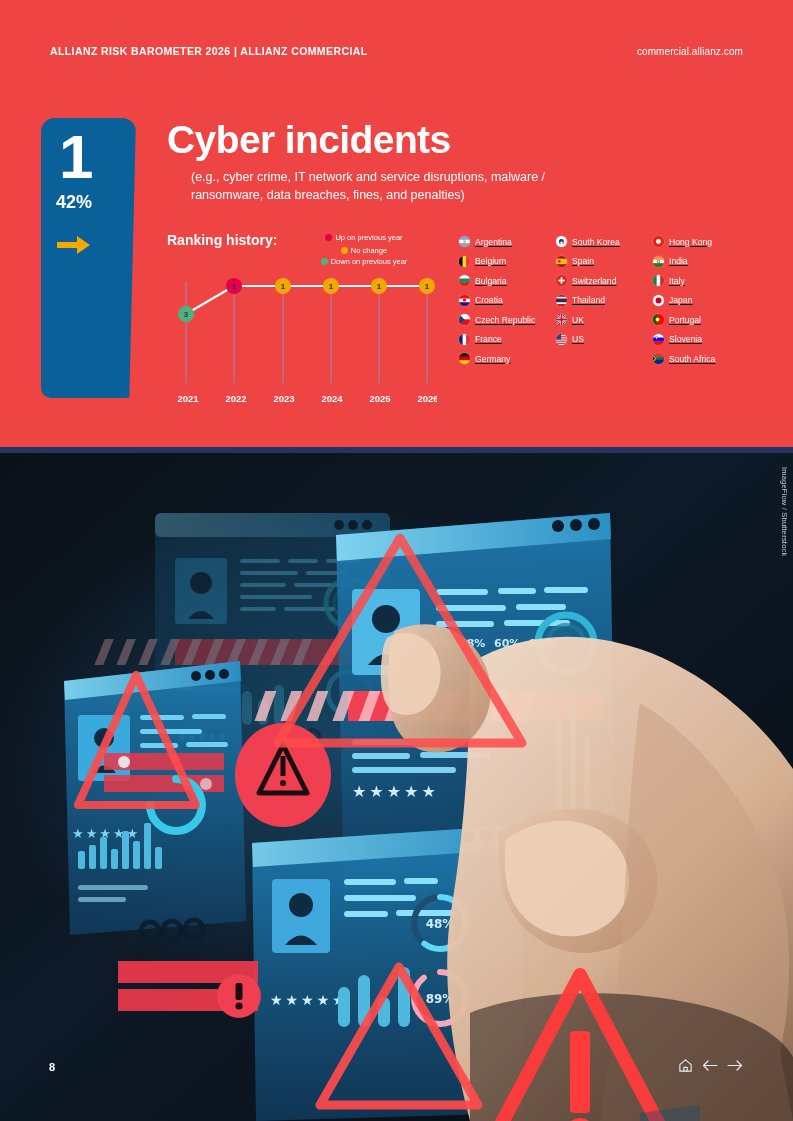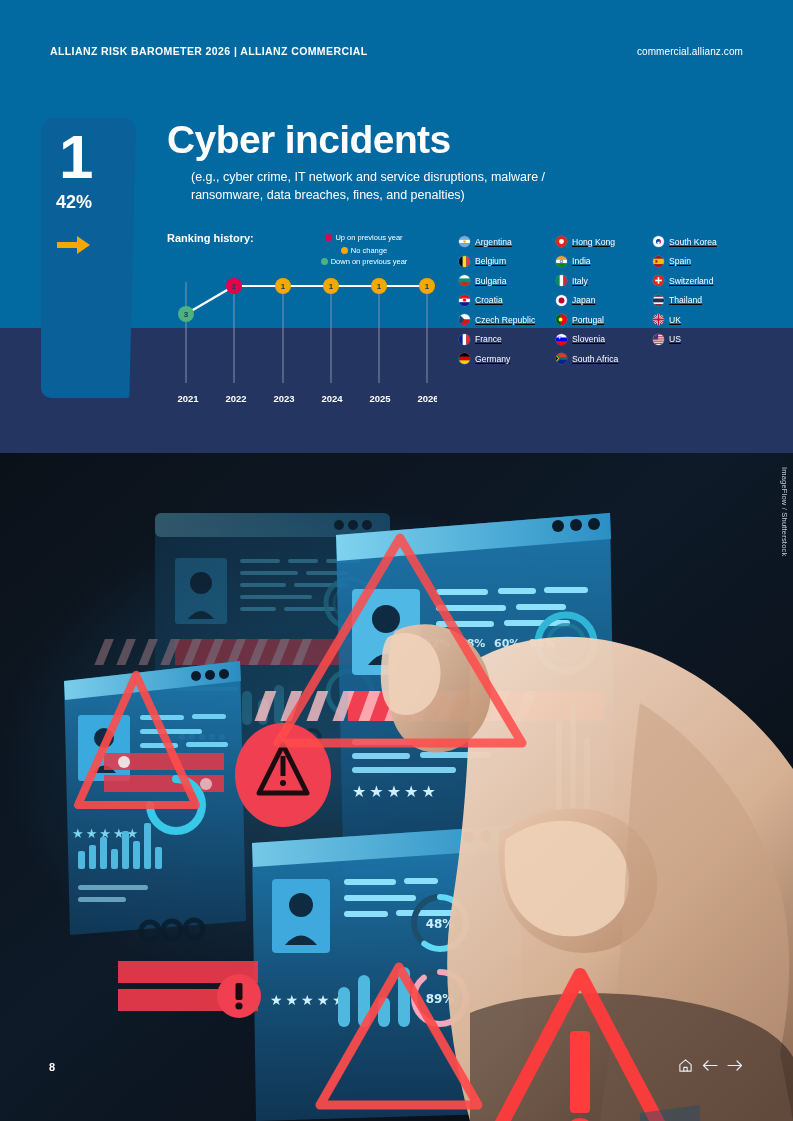--- a/index.html
+++ b/index.html
@@ -7,22 +7,22 @@
     width:793px;height:1121px;
     background:#233560;
     font-family:"Liberation Sans", sans-serif;
     overflow:hidden;
     position:relative;
   }
   .page{position:relative;width:793px;height:1121px;overflow:hidden;}
 
   
   .top-section{
-    position:absolute;left:0;top:0;width:793px;height:328px;
-    background:#0369a1;
+    position:absolute;left:0;top:0;width:793px;height:447px;
+    background:#ef4444;
   }
   .header-bar{
     position:absolute;left:0;top:45px;width:793px;height:22px;
   }
   .header-title{
     position:absolute;left:50px;top:0;
     font-size:10.5px;font-weight:bold;letter-spacing:0.4px;
     color:#ffffff;text-transform:uppercase;
   }
   .header-url{
@@ -58,21 +58,21 @@
   }
   .risk-desc{
     position:absolute;left:167px;top:168px;width:400px;
     font-size:12.5px;color:#ffffff;line-height:1.45;margin-left:24px;
   }
 
   
   .ranking-wrap{position:absolute;left:167px;top:232px;width:270px;height:175px;}
   .ranking-label{
     position:absolute;left:0;top:0;
-    font-size:11px;font-weight:bold;color:#ffffff;
+    font-size:14px;font-weight:bold;color:#ffffff;
   }
   .legend{position:absolute;left:120px;top:1px;width:160px;}
   .legend-row{display:flex;align-items:center;gap:4px;margin-bottom:2px;flex-wrap:wrap;flex-direction:column;}
   .legend-item{display:flex;align-items:center;gap:3px;margin-right:6px;}
   .legend-dot{width:7px;height:7px;border-radius:50%;display:inline-block;}
   .legend-text{font-size:7.5px;color:#ffffff;white-space:nowrap;}
 
   .chart{position:absolute;left:5px;top:38px;width:265px;height:140px;}
   .chart-svg{display:block;}
   .chart-year{
@@ -292,98 +292,20 @@
                 </svg>
               </span>
             <span class="country-name">Germany</span>
           </div>
         </div>
 
         <div class="country-col">
           <div class="country-item">
             <span class="flag">
                 <svg viewBox="0 0 12 12">
-                  <rect width="12" height="12" fill="#de2910"></rect>
-                  <circle cx="6" cy="6" r="2.6" fill="#fff"></circle>
-                </svg>
-              </span>
-            <span class="country-name">Hong Kong</span>
-          </div>
-          <div class="country-item">
-            <span class="flag">
-                <svg viewBox="0 0 12 12">
-                  <rect width="12" height="4" fill="#ff9933"></rect>
-                  <rect y="4" width="12" height="4" fill="#fff"></rect>
-                  <rect y="8" width="12" height="4" fill="#138808"></rect>
-                  <circle cx="6" cy="6" r="1.4" fill="none" stroke="#000080" stroke-width="0.6"></circle>
-                </svg>
-              </span>
-            <span class="country-name">India</span>
-          </div>
-          <div class="country-item">
-            <span class="flag">
-                <svg viewBox="0 0 12 12">
-                  <rect width="4" height="12" fill="#009246"></rect>
-                  <rect x="4" width="4" height="12" fill="#fff"></rect>
-                  <rect x="8" width="4" height="12" fill="#ce2b37"></rect>
-                </svg>
-              </span>
-            <span class="country-name">Italy</span>
-          </div>
-          <div class="country-item">
-            <span class="flag">
-                <svg viewBox="0 0 12 12">
-                  <rect width="12" height="12" fill="#fff"></rect>
-                  <circle cx="6" cy="6" r="3.2" fill="#bc002d"></circle>
-                </svg>
-              </span>
-            <span class="country-name">Japan</span>
-          </div>
-          <div class="country-item">
-            <span class="flag">
-                <svg viewBox="0 0 12 12">
-                  <rect width="5" height="12" fill="#006600"></rect>
-                  <rect x="5" width="7" height="12" fill="#ff0000"></rect>
-                  <circle cx="5" cy="6" r="2.1" fill="#ffff00"></circle>
-                  <circle cx="5" cy="6" r="1.1" fill="#fff"></circle>
-                </svg>
-              </span>
-            <span class="country-name">Portugal</span>
-          </div>
-          <div class="country-item">
-            <span class="flag">
-                <svg viewBox="0 0 12 12">
-                  <rect width="12" height="4" fill="#fff"></rect>
-                  <rect y="4" width="12" height="4" fill="#0000ff"></rect>
-                  <rect y="8" width="12" height="4" fill="#ff0000"></rect>
-                  <path d="M2.5 3 L5.5 3 L4 6 Z" fill="#fff" stroke="#0000ff" stroke-width="0.4"></path>
-                </svg>
-              </span>
-            <span class="country-name">Slovenia</span>
-          </div>
-          <div class="country-item">
-            <span class="flag">
-                <svg viewBox="0 0 12 12">
-                  <rect width="12" height="6" fill="#de3831"></rect>
-                  <rect y="6" width="12" height="6" fill="#002395"></rect>
-                  <path d="M0 3.5 H12 V8.5 H0 Z" fill="#007a4d" opacity="0"></path>
-                  <path d="M0 0 L5 6 L0 12 Z" fill="#007a4d"></path>
-                  <path d="M0 2 L3.6 6 L0 10 Z" fill="#ffb612"></path>
-                  <path d="M0 3.6 L2.4 6 L0 8.4 Z" fill="#000"></path>
-                  <rect x="4.6" y="4.6" width="7.4" height="2.8" fill="#007a4d"></rect>
-                </svg>
-              </span>
-            <span class="country-name">South Africa</span>
-          </div>
-        </div>
-
-        <div class="country-col">
-          <div class="country-item">
-            <span class="flag">
-                <svg viewBox="0 0 12 12">
                   <rect width="12" height="12" fill="#fff"></rect>
                   <path d="M6 3.2 A2.8 2.8 0 0 1 6 8.8 A1.4 1.4 0 0 0 6 6 A1.4 1.4 0 0 1 6 3.2 Z" fill="#cd2e3a"></path>
                   <path d="M6 8.8 A2.8 2.8 0 0 1 6 3.2 A1.4 1.4 0 0 1 6 6 A1.4 1.4 0 0 0 6 8.8 Z" fill="#0047a0"></path>
                 </svg>
               </span>
             <span class="country-name">South Korea</span>
           </div>
           <div class="country-item">
             <span class="flag">
                 <svg viewBox="0 0 12 12">
@@ -438,20 +360,98 @@
                     <rect y="2" width="12" height="1"></rect>
                     <rect y="4" width="12" height="1"></rect>
                     <rect y="6" width="12" height="1"></rect>
                     <rect y="8" width="12" height="1"></rect>
                     <rect y="10" width="12" height="1"></rect>
                   </g>
                   <rect width="5.5" height="6" fill="#3c3b6e"></rect>
                 </svg>
               </span>
             <span class="country-name">US</span>
+          </div>
+        </div>
+
+        <div class="country-col">
+          <div class="country-item">
+            <span class="flag">
+                <svg viewBox="0 0 12 12">
+                  <rect width="12" height="12" fill="#de2910"></rect>
+                  <circle cx="6" cy="6" r="2.6" fill="#fff"></circle>
+                </svg>
+              </span>
+            <span class="country-name">Hong Kong</span>
+          </div>
+          <div class="country-item">
+            <span class="flag">
+                <svg viewBox="0 0 12 12">
+                  <rect width="12" height="4" fill="#ff9933"></rect>
+                  <rect y="4" width="12" height="4" fill="#fff"></rect>
+                  <rect y="8" width="12" height="4" fill="#138808"></rect>
+                  <circle cx="6" cy="6" r="1.4" fill="none" stroke="#000080" stroke-width="0.6"></circle>
+                </svg>
+              </span>
+            <span class="country-name">India</span>
+          </div>
+          <div class="country-item">
+            <span class="flag">
+                <svg viewBox="0 0 12 12">
+                  <rect width="4" height="12" fill="#009246"></rect>
+                  <rect x="4" width="4" height="12" fill="#fff"></rect>
+                  <rect x="8" width="4" height="12" fill="#ce2b37"></rect>
+                </svg>
+              </span>
+            <span class="country-name">Italy</span>
+          </div>
+          <div class="country-item">
+            <span class="flag">
+                <svg viewBox="0 0 12 12">
+                  <rect width="12" height="12" fill="#fff"></rect>
+                  <circle cx="6" cy="6" r="3.2" fill="#bc002d"></circle>
+                </svg>
+              </span>
+            <span class="country-name">Japan</span>
+          </div>
+          <div class="country-item">
+            <span class="flag">
+                <svg viewBox="0 0 12 12">
+                  <rect width="5" height="12" fill="#006600"></rect>
+                  <rect x="5" width="7" height="12" fill="#ff0000"></rect>
+                  <circle cx="5" cy="6" r="2.1" fill="#ffff00"></circle>
+                  <circle cx="5" cy="6" r="1.1" fill="#fff"></circle>
+                </svg>
+              </span>
+            <span class="country-name">Portugal</span>
+          </div>
+          <div class="country-item">
+            <span class="flag">
+                <svg viewBox="0 0 12 12">
+                  <rect width="12" height="4" fill="#fff"></rect>
+                  <rect y="4" width="12" height="4" fill="#0000ff"></rect>
+                  <rect y="8" width="12" height="4" fill="#ff0000"></rect>
+                  <path d="M2.5 3 L5.5 3 L4 6 Z" fill="#fff" stroke="#0000ff" stroke-width="0.4"></path>
+                </svg>
+              </span>
+            <span class="country-name">Slovenia</span>
+          </div>
+          <div class="country-item">
+            <span class="flag">
+                <svg viewBox="0 0 12 12">
+                  <rect width="12" height="6" fill="#de3831"></rect>
+                  <rect y="6" width="12" height="6" fill="#002395"></rect>
+                  <path d="M0 3.5 H12 V8.5 H0 Z" fill="#007a4d" opacity="0"></path>
+                  <path d="M0 0 L5 6 L0 12 Z" fill="#007a4d"></path>
+                  <path d="M0 2 L3.6 6 L0 10 Z" fill="#ffb612"></path>
+                  <path d="M0 3.6 L2.4 6 L0 8.4 Z" fill="#000"></path>
+                  <rect x="4.6" y="4.6" width="7.4" height="2.8" fill="#007a4d"></rect>
+                </svg>
+              </span>
+            <span class="country-name">South Africa</span>
           </div>
         </div>
 
       </div>
     </div>
   </div>
 
   <div class="image-section">
     <svg class="photo" viewBox="0 0 793 668" preserveAspectRatio="none">
       <defs>

